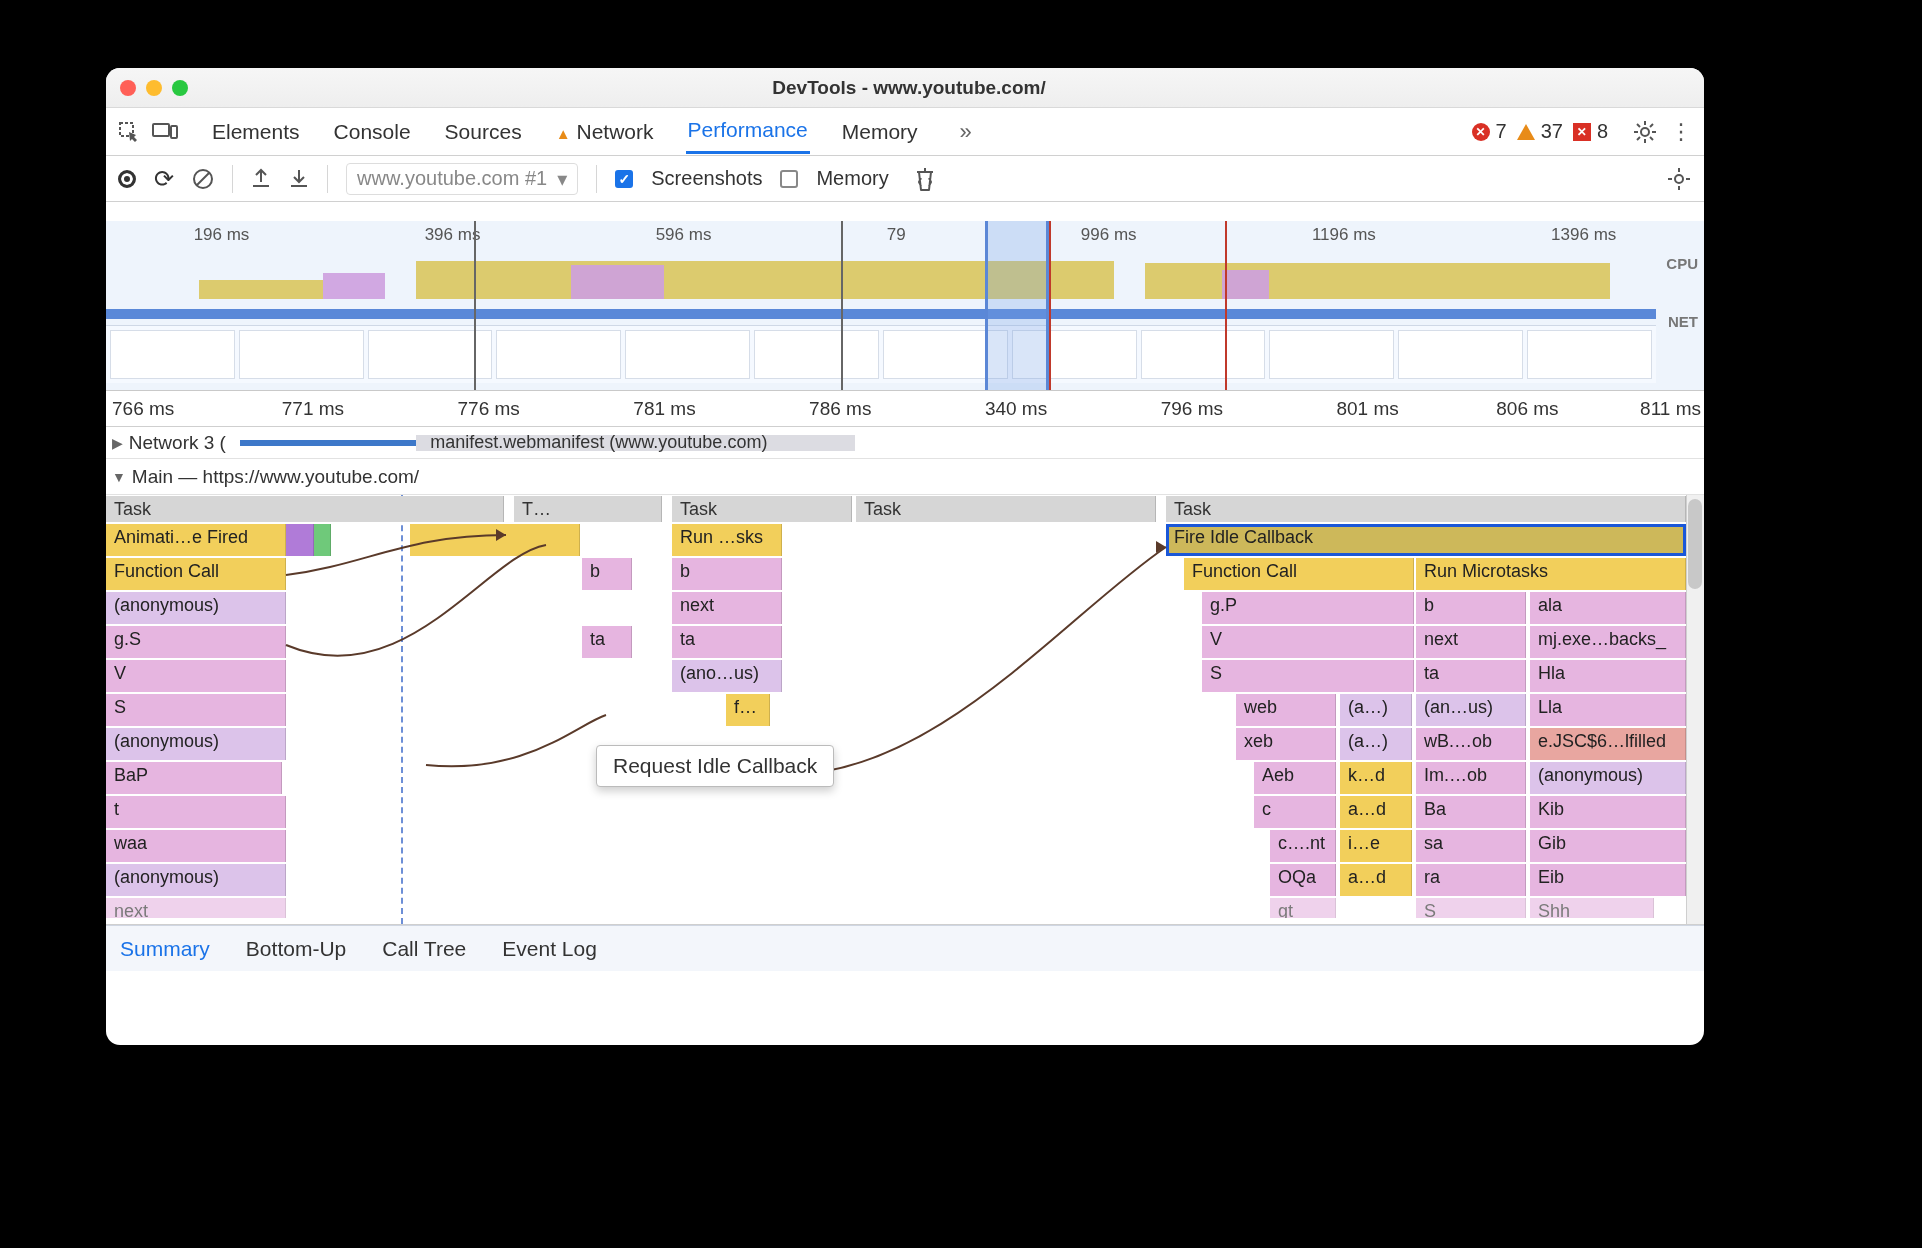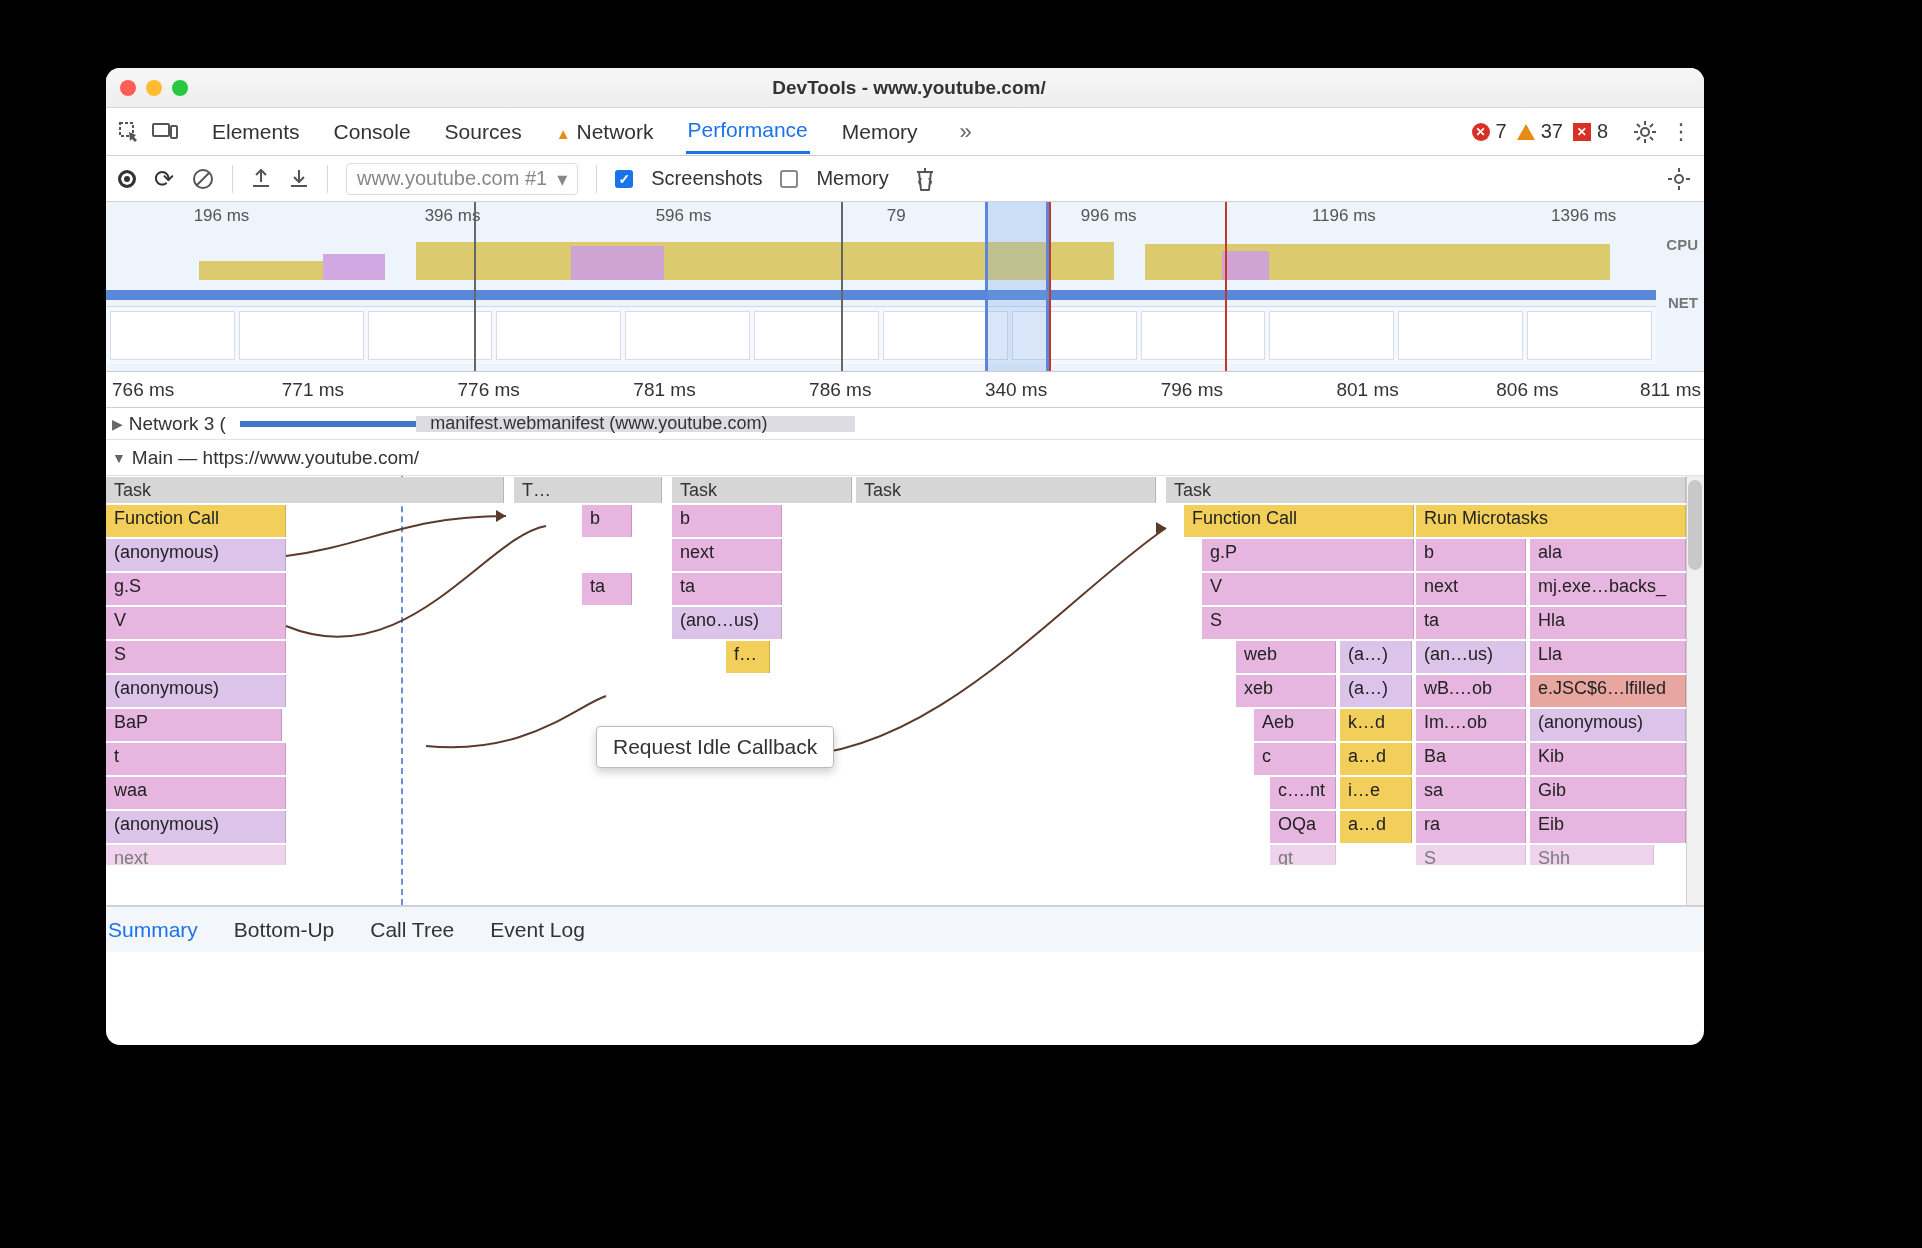--- a/index.html
+++ b/index.html
@@ -37,21 +37,21 @@
     height:46px; border-bottom:1px solid #d0d0d0; display:flex; align-items:center; gap:18px;
     padding:0 12px; font-size:20px; color:#333;
   }
   .vsep{width:1px;height:28px;background:#d6d6d6}
   .rec { width:18px;height:18px;border:3px solid #333;border-radius:50%;background:#333;box-shadow:inset 0 0 0 3px #fff;}
   .dropdown { color:#888; display:flex;align-items:center;gap:10px; border:1px solid #ddd; padding:3px 10px; border-radius:4px;}
   .chk{width:18px;height:18px;border:2px solid #888;border-radius:3px;display:inline-flex;align-items:center;justify-content:center}
   .chk.on{background:#1a73e8;border-color:#1a73e8;color:#fff;font-size:14px;font-weight:700}
 
   .overview {
-    height:170px; background:#eef4fc; border-bottom:1px solid #c9c9c9; position:relative; overflow:hidden;
+    height:170px; background:#eef4fc; border-bottom:1px solid #c9c9c9; position:relative; overflow:hidden;margin-top:19px;
   }
   .ov-ticks{position:absolute;top:4px;left:0;right:0;display:flex;justify-content:space-around;font-size:17px;color:#555}
   .ov-row-label{position:absolute;right:6px;font-size:15px;font-weight:700;color:#777}
   .ov-cpu{top:34px}.ov-net{top:92px}
   .ov-cpu-waves{position:absolute;top:30px;left:0;right:48px;height:48px;}
   .wave{position:absolute;bottom:0;background:#d9c75e;opacity:.9}
   .wave.p{background:#cda0df}
   .ov-net-bar{position:absolute;top:88px;left:0;right:48px;height:10px;background:#5a88d8}
   .ov-scrub{position:absolute;top:0;bottom:0;width:2px;background:#666}
   .ov-scrub.red{background:#c0392b}
@@ -91,21 +91,21 @@
   .c-pink{background:#e6b5e0}
   .c-lilac{background:#dcc3ea}
   .c-salmon{background:#e8a6a0}
   .c-purple{background:#b07bd8}
   .c-green{background:#6fc97a}
   .chip.sel{outline:3px solid #1a57d8;outline-offset:-3px;background:#cdb85a}
   .vline{position:absolute;top:0;bottom:0;width:0;border-left:2px dashed #6d8fd6}
   .tooltip{position:absolute;background:#fff;border:1px solid #bbb;border-radius:4px;box-shadow:0 4px 10px rgba(0,0,0,.2);padding:8px 16px;font-size:21px;color:#333;white-space:nowrap;z-index:50}
 
   .bottomtabs {
-    height:46px; display:flex; align-items:center; gap:36px; padding:0 2px;
+    height:46px; display:flex; align-items:center; gap:36px; padding:0 14px;
     font-size:21px; color:#333; background:#f3f6fb; border-top:1px solid #cfd6e2;
   }
   .btab{cursor:pointer}
   .btab.active{color:#1a73e8}
 
   svg{display:block}
 </style>
 </head>
 <body>
 
@@ -296,20 +296,28 @@
     <div class="vline" style="left:295px"></div>
 
     <div class="flame-row header">
       <div class="chip c-gray" style="left:0;width:398px">Task</div>
       <div class="chip c-gray" style="left:408px;width:148px">T…</div>
       <div class="chip c-gray" style="left:566px;width:180px">Task</div>
       <div class="chip c-gray" style="left:750px;width:300px">Task</div>
       <div class="chip c-gray" style="left:1060px;width:520px">Task</div>
     </div>
 
+    <div class="flame-row">
+      <div class="chip c-yellow" style="left:0;width:180px">Animati…e Fired</div>
+      <div class="chip c-purple" style="left:180px;width:28px"></div>
+      <div class="chip c-green" style="left:208px;width:14px"></div>
+      <div class="chip c-yellow" style="left:304px;width:170px"></div>
+      <div class="chip c-yellow" style="left:566px;width:110px">Run …sks</div>
+      <div class="chip sel" style="left:1060px;width:520px">Fire Idle Callback</div>
+    </div>
 
     <div class="flame-row">
         <div class="chip c-yellow" style="left:0;width:180px">Function Call</div>
       <div class="chip c-pink" style="left:476px;width:50px">b</div>
       <div class="chip c-pink" style="left:566px;width:110px">b</div>
       <div class="chip c-yellow" style="left:1078px;width:230px">Function Call</div>
       <div class="chip c-yellow" style="left:1310px;width:270px">Run Microtasks</div>
     </div>
     <div class="flame-row">
         <div class="chip c-lilac" style="left:0;width:180px">(anonymous)</div>

